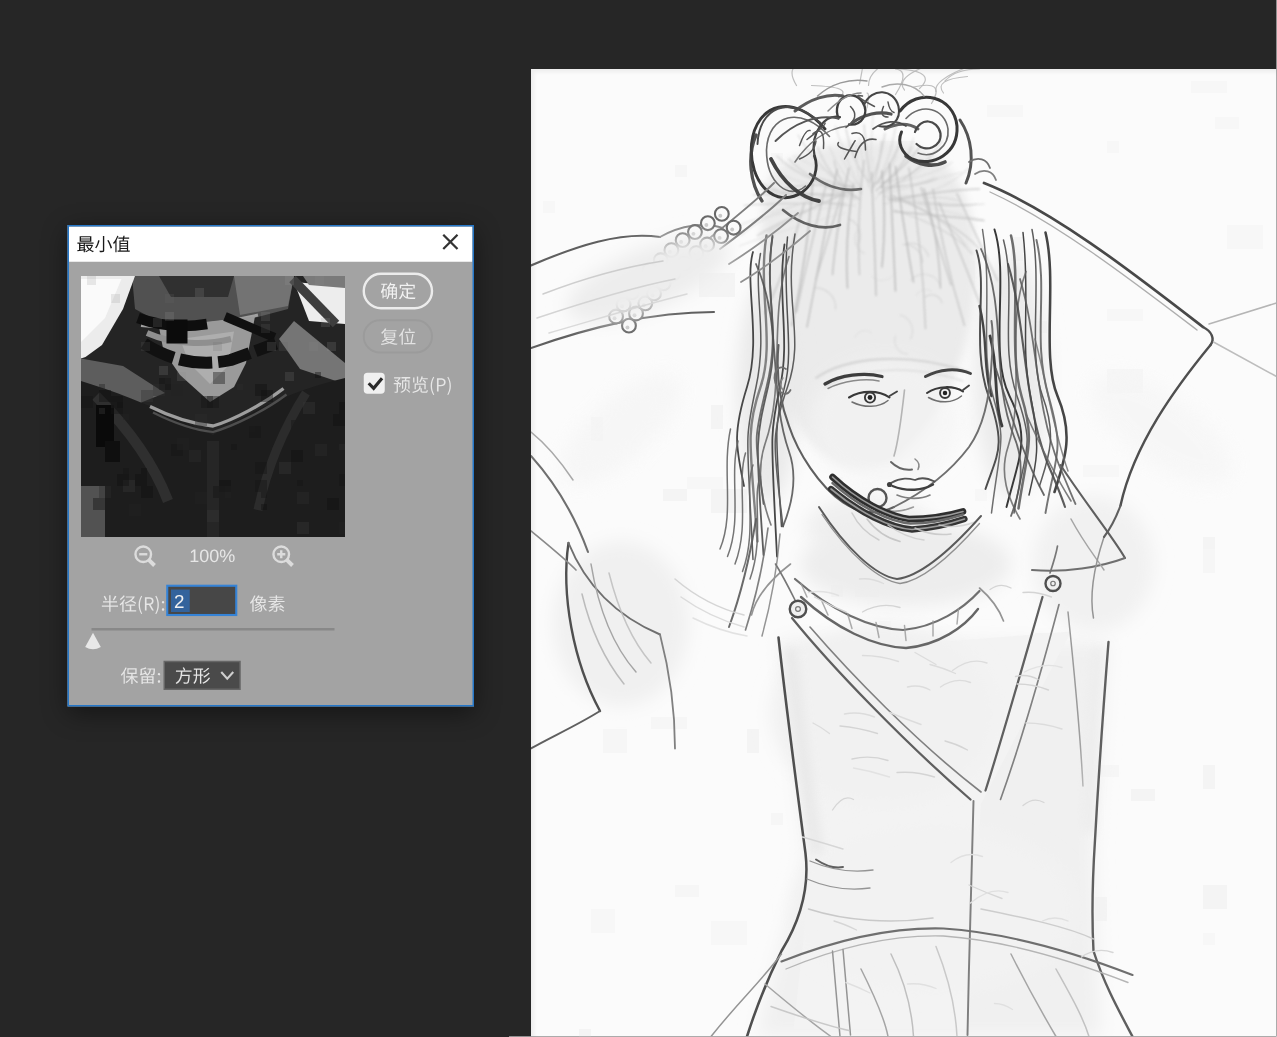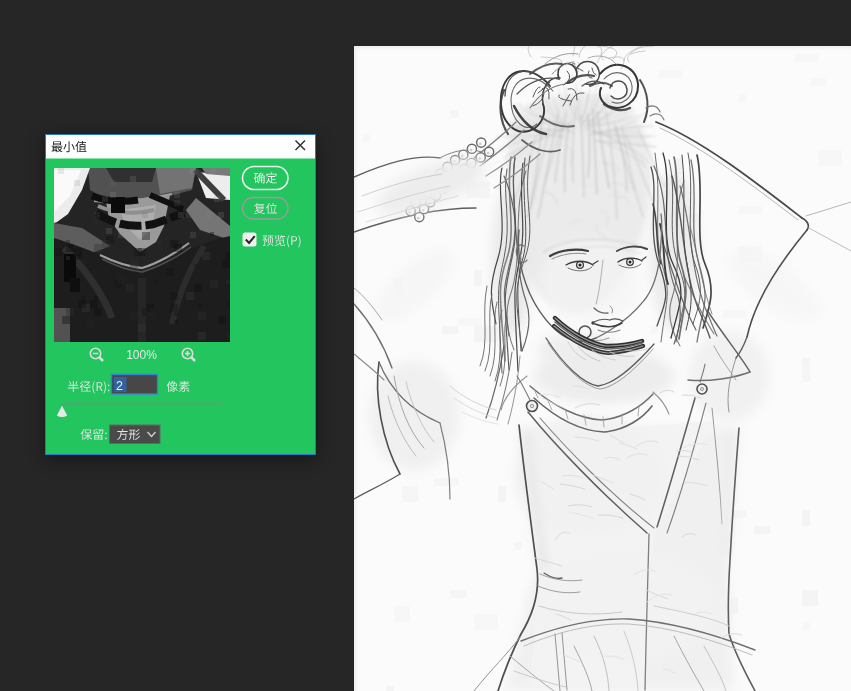--- a/index.html
+++ b/index.html
@@ -1,16 +1,16 @@
 <!DOCTYPE html>
 <html><head><meta charset="utf-8"><style>
 html,body{margin:0;padding:0}
 body{width:851px;height:691px;background:#262626;overflow:hidden;position:relative;font-family:"Liberation Sans",sans-serif}
 #canvas{position:absolute;left:354px;top:46px;width:497px;height:645px;background:#fbfbfb;overflow:hidden;box-shadow:inset 2px 2px 3px rgba(0,0,0,.06)}
-#dlg{position:absolute;left:45px;top:134px;width:269px;height:318.5px;overflow:hidden;border:1.5px solid #2577c8;background:#22c55e;box-shadow:0 4px 16px rgba(0,0,0,.45)}
+#dlg{position:absolute;left:45px;top:150px;width:269px;height:318.5px;overflow:hidden;border:1.5px solid #2577c8;background:#a3a3a3;box-shadow:0 4px 16px rgba(0,0,0,.45)}
 </style></head><body>
 <div id="canvas">
     <svg width="497" height="645" viewBox="0 0 497 645" style="position:absolute;left:0;top:0">
       <defs>
         <filter id="b1" x="-15%" y="-15%" width="130%" height="130%">
           <feGaussianBlur stdDeviation="0.85"></feGaussianBlur>
         </filter>
         <filter id="b3" x="-20%" y="-20%" width="140%" height="140%">
           <feGaussianBlur stdDeviation="3"></feGaussianBlur>
         </filter>

